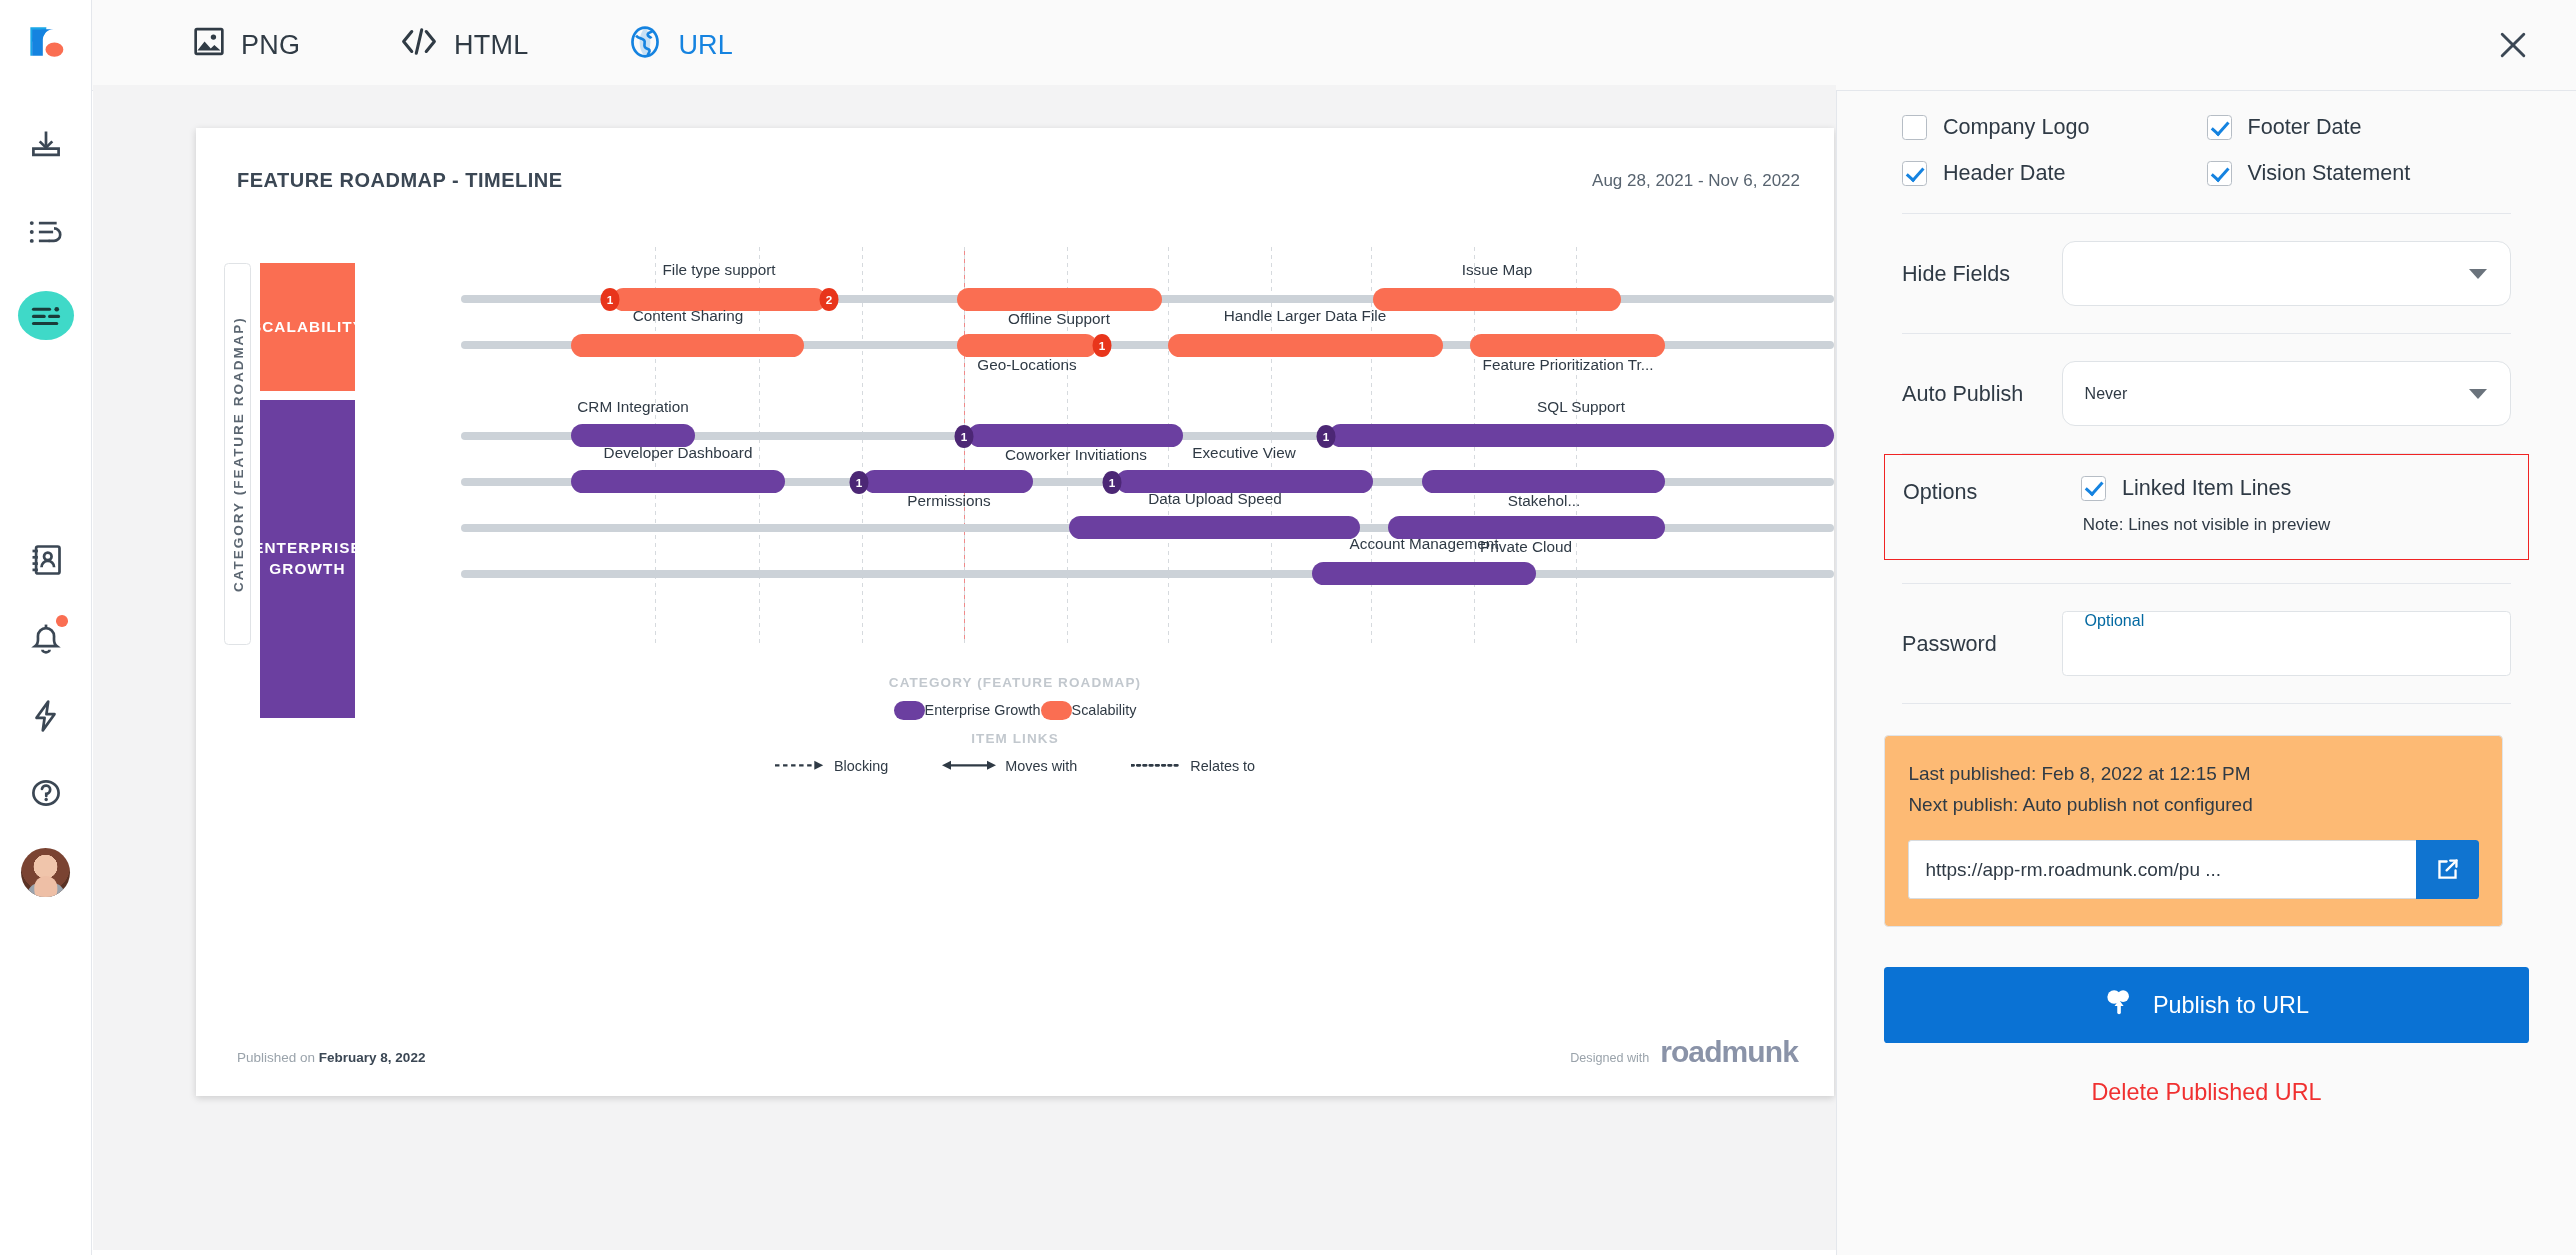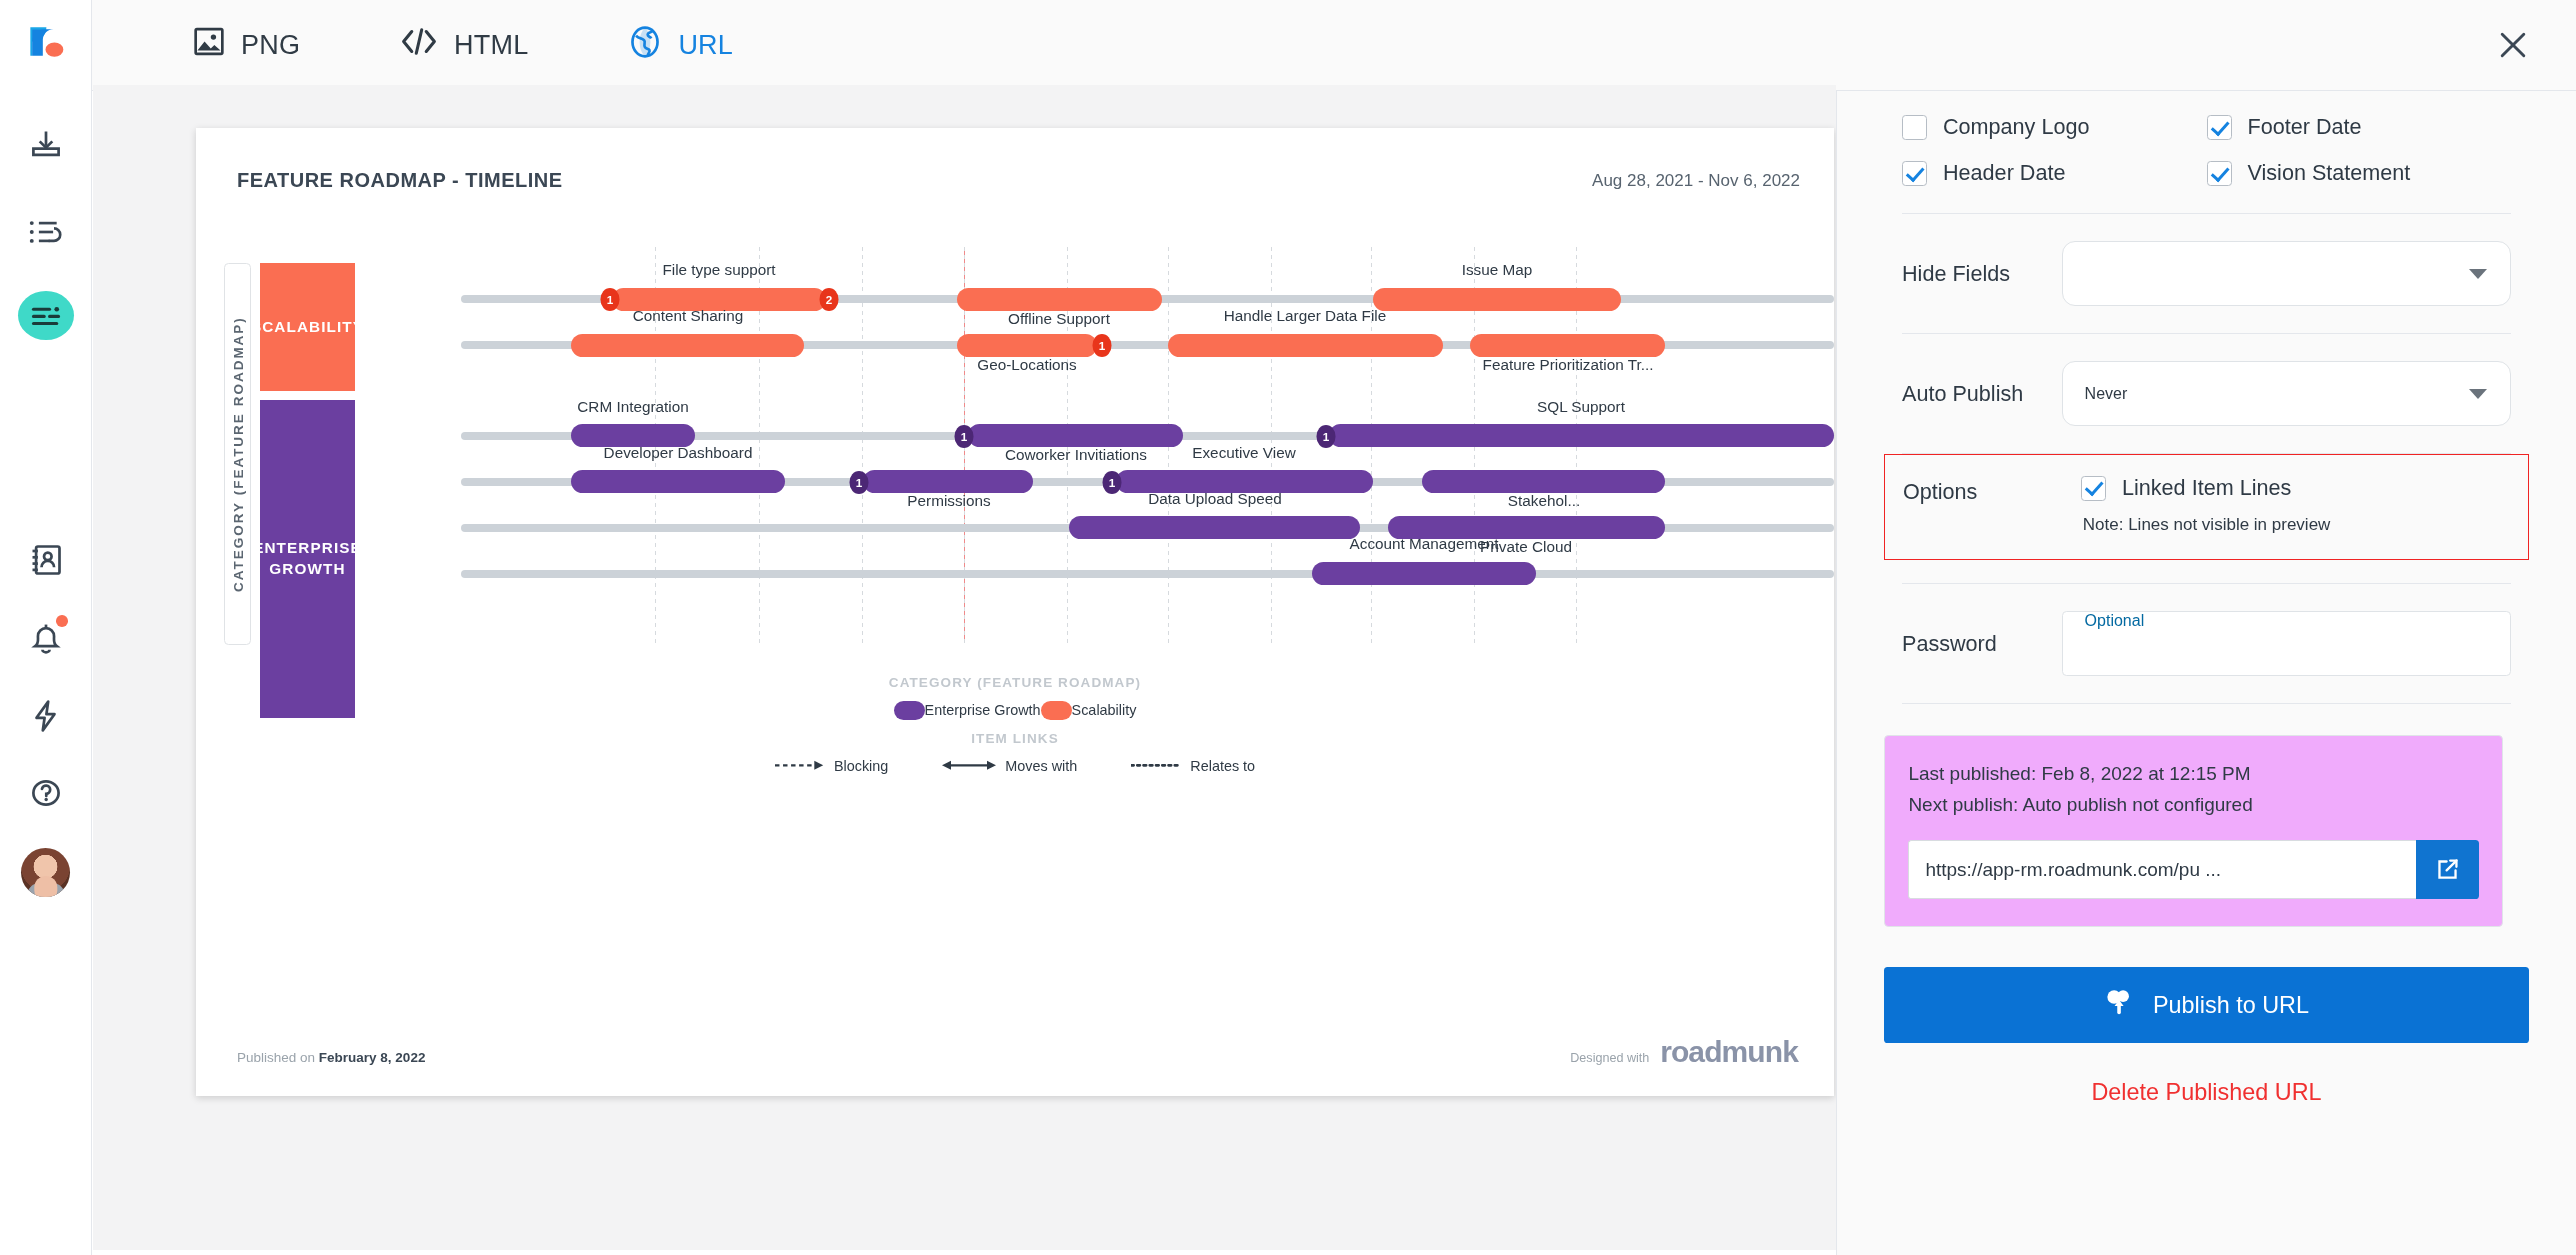--- a/index.html
+++ b/index.html
@@ -188,21 +188,21 @@
     flex: 1; height: 65px; background: #fff; border: 0.9px solid #dfe3e7; border-radius: 4.5px;
     display: flex; align-items: flex-start; padding: 0 21.6px; font-size: 16px; color: #0369a1;
   }
   #options-box {
     margin: 0 47px; border: 1.8px solid #f02323; padding: 20px 18px 23.4px 18px;
     display: flex; align-items: flex-start;
   }
   #options-box .field-label { width: 178px; padding-top: 3.6px; }
   .note { font-size: 17px; color: #2f3a45; margin-top: 14.4px; margin-left: 1.8px; }
   #info-card {
-    margin: 31px 73px 0 47px; background: #f0abfc; border: 0.9px solid #e0e4e8;
+    margin: 31px 73px 0 47px; background: #fdba74; border: 0.9px solid #e0e4e8;
     border-radius: 4.5px; padding: 23.4px 23.4px 27px 23.4px;
   }
   .info-line { font-size: 19px; color: #2f3a45; line-height: 1.6; }
   .url-row { display: flex; margin-top: 20px; }
   .url-box {
     flex: 1; height: 59px; background: #fff; border: 0.9px solid #d8dce0;
     border-right: none; border-radius: 3.6px 0 0 3.6px;
     display: flex; align-items: center; padding: 0 16px;
     font-size: 19px; color: #2f3a45; overflow: hidden; white-space: nowrap;
   }

